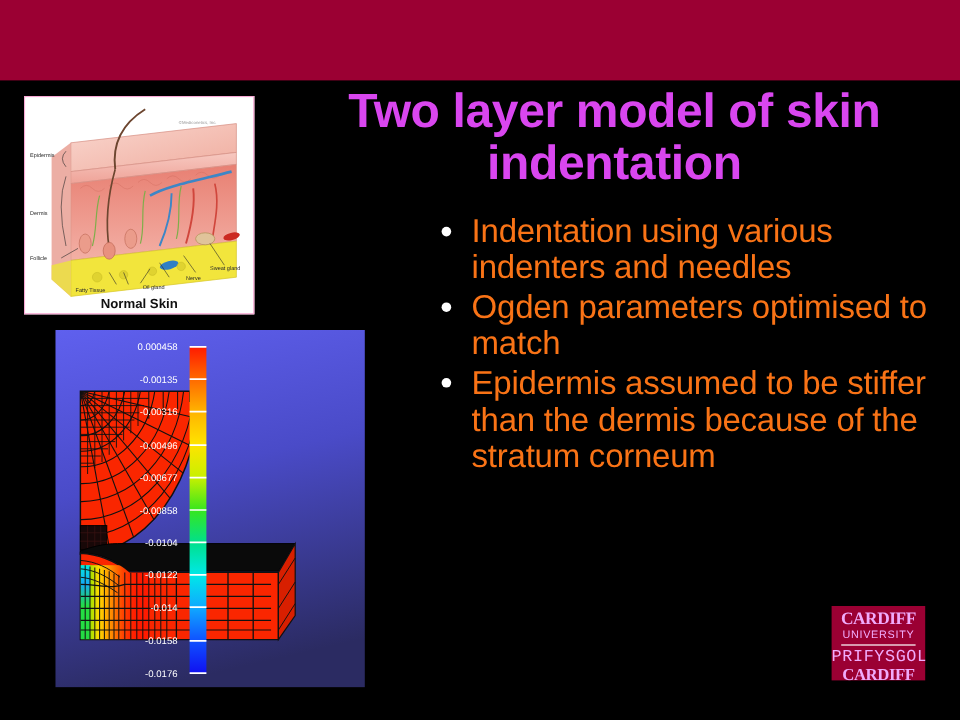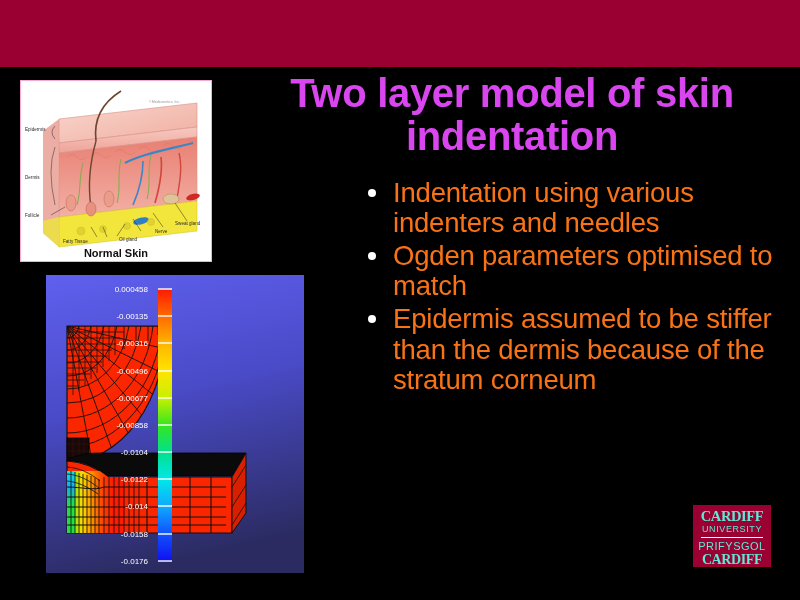--- a/index.html
+++ b/index.html
@@ -113,21 +113,21 @@
     top: 505px;
     width: 78px;
     height: 62px;
     background: #9B0033;
     box-sizing: border-box;
     padding: 4px 0 0 0;
     text-align: center;
     overflow: hidden;
   }
   #cardiff-logo .ln {
-    color: #5eead4;
+    color: #f0abfc;
     font-family: "Liberation Serif", serif;
     display: block;
   }
   #cardiff-logo .l1 {
     font-size: 14.5px;
     font-weight: bold;
     letter-spacing: -0.4px;
     line-height: 1;
   }
   #cardiff-logo .l2 {
@@ -136,22 +136,22 @@
     letter-spacing: 0.6px;
     line-height: 1.25;
   }
   #cardiff-logo .rule {
     width: 62px;
     height: 1px;
     background: #FFFFFF;
     margin: 2px auto 2px auto;
   }
   #cardiff-logo .l3 {
-    font-size: 11px;
-    font-family: Liberation Sans, sans-serif;
+    font-size: 14px;
+    font-family: Liberation Mono, monospace;
     letter-spacing: 0.5px;
     line-height: 1.2;
   }
   #cardiff-logo .l4 {
     font-size: 14px;
     font-weight: bold;
     letter-spacing: -0.4px;
     line-height: 1.05;
   }
 </style>

